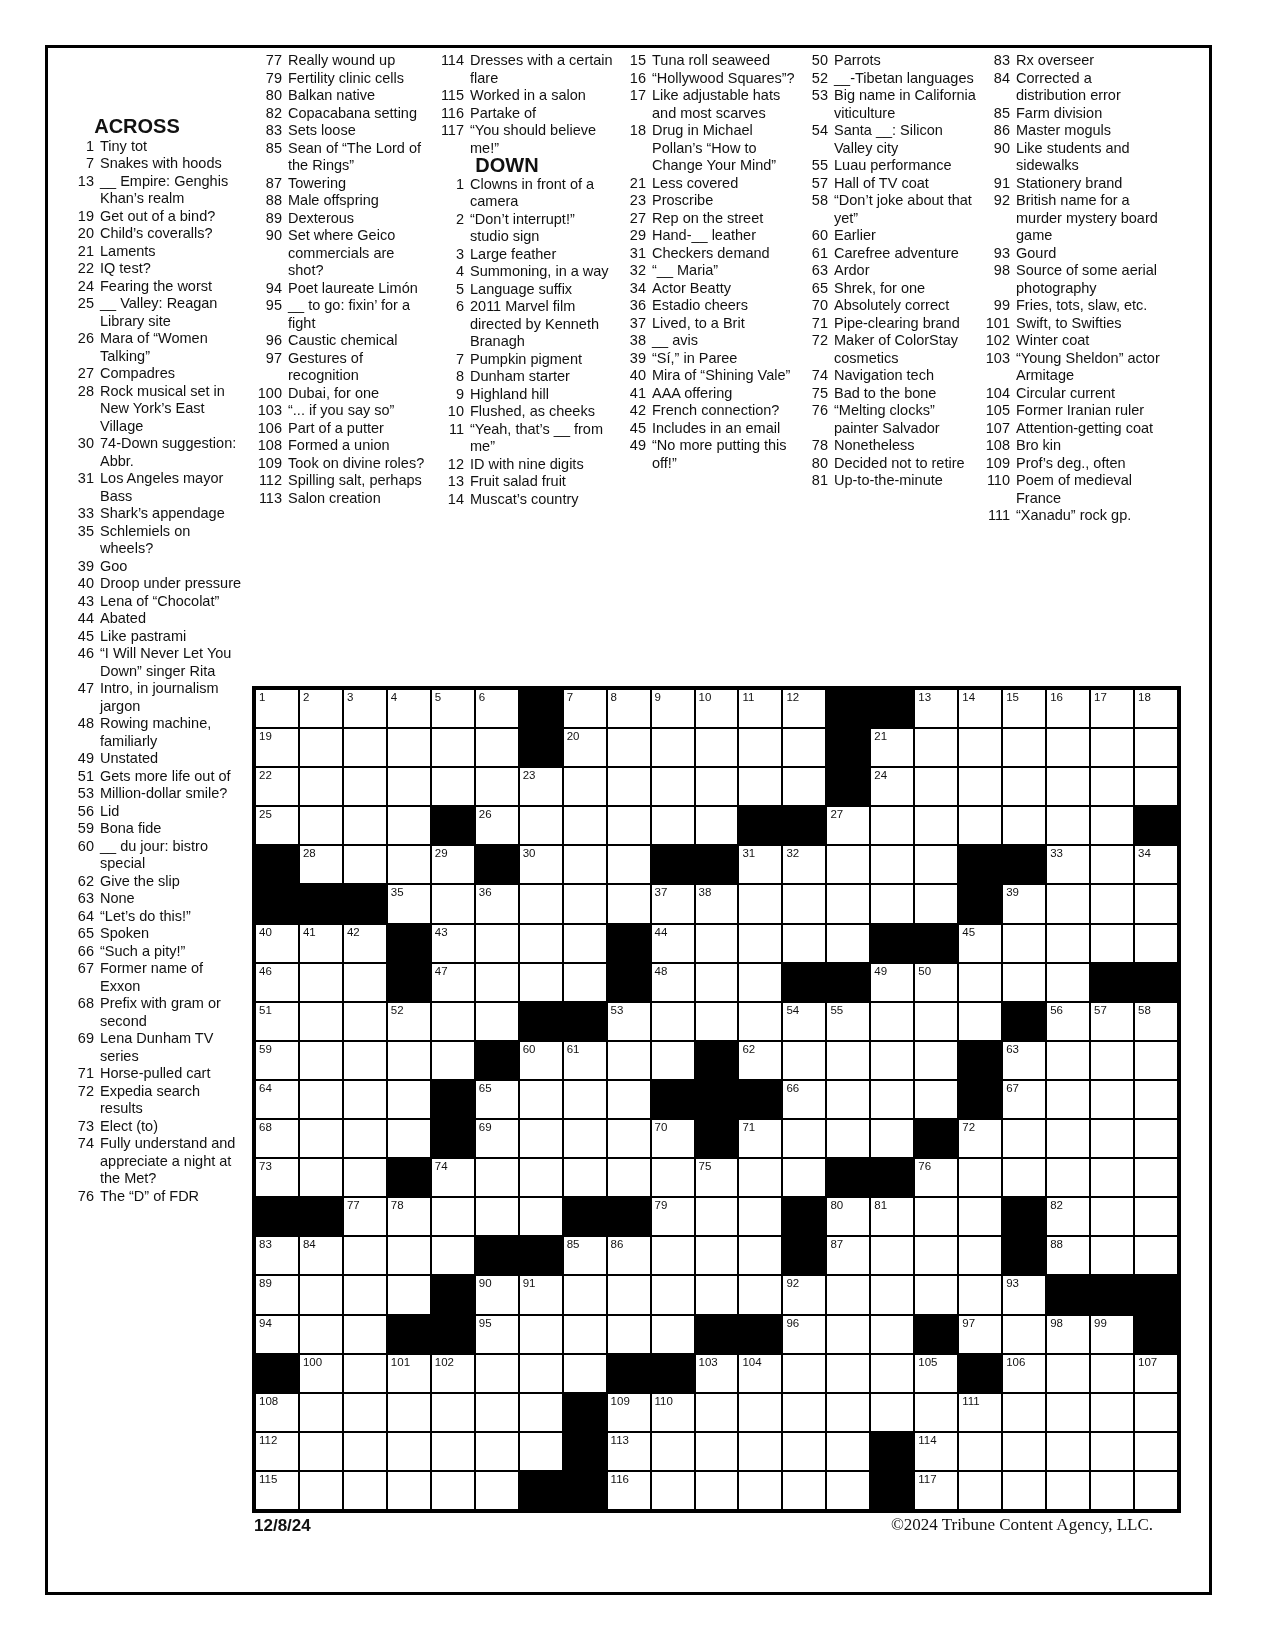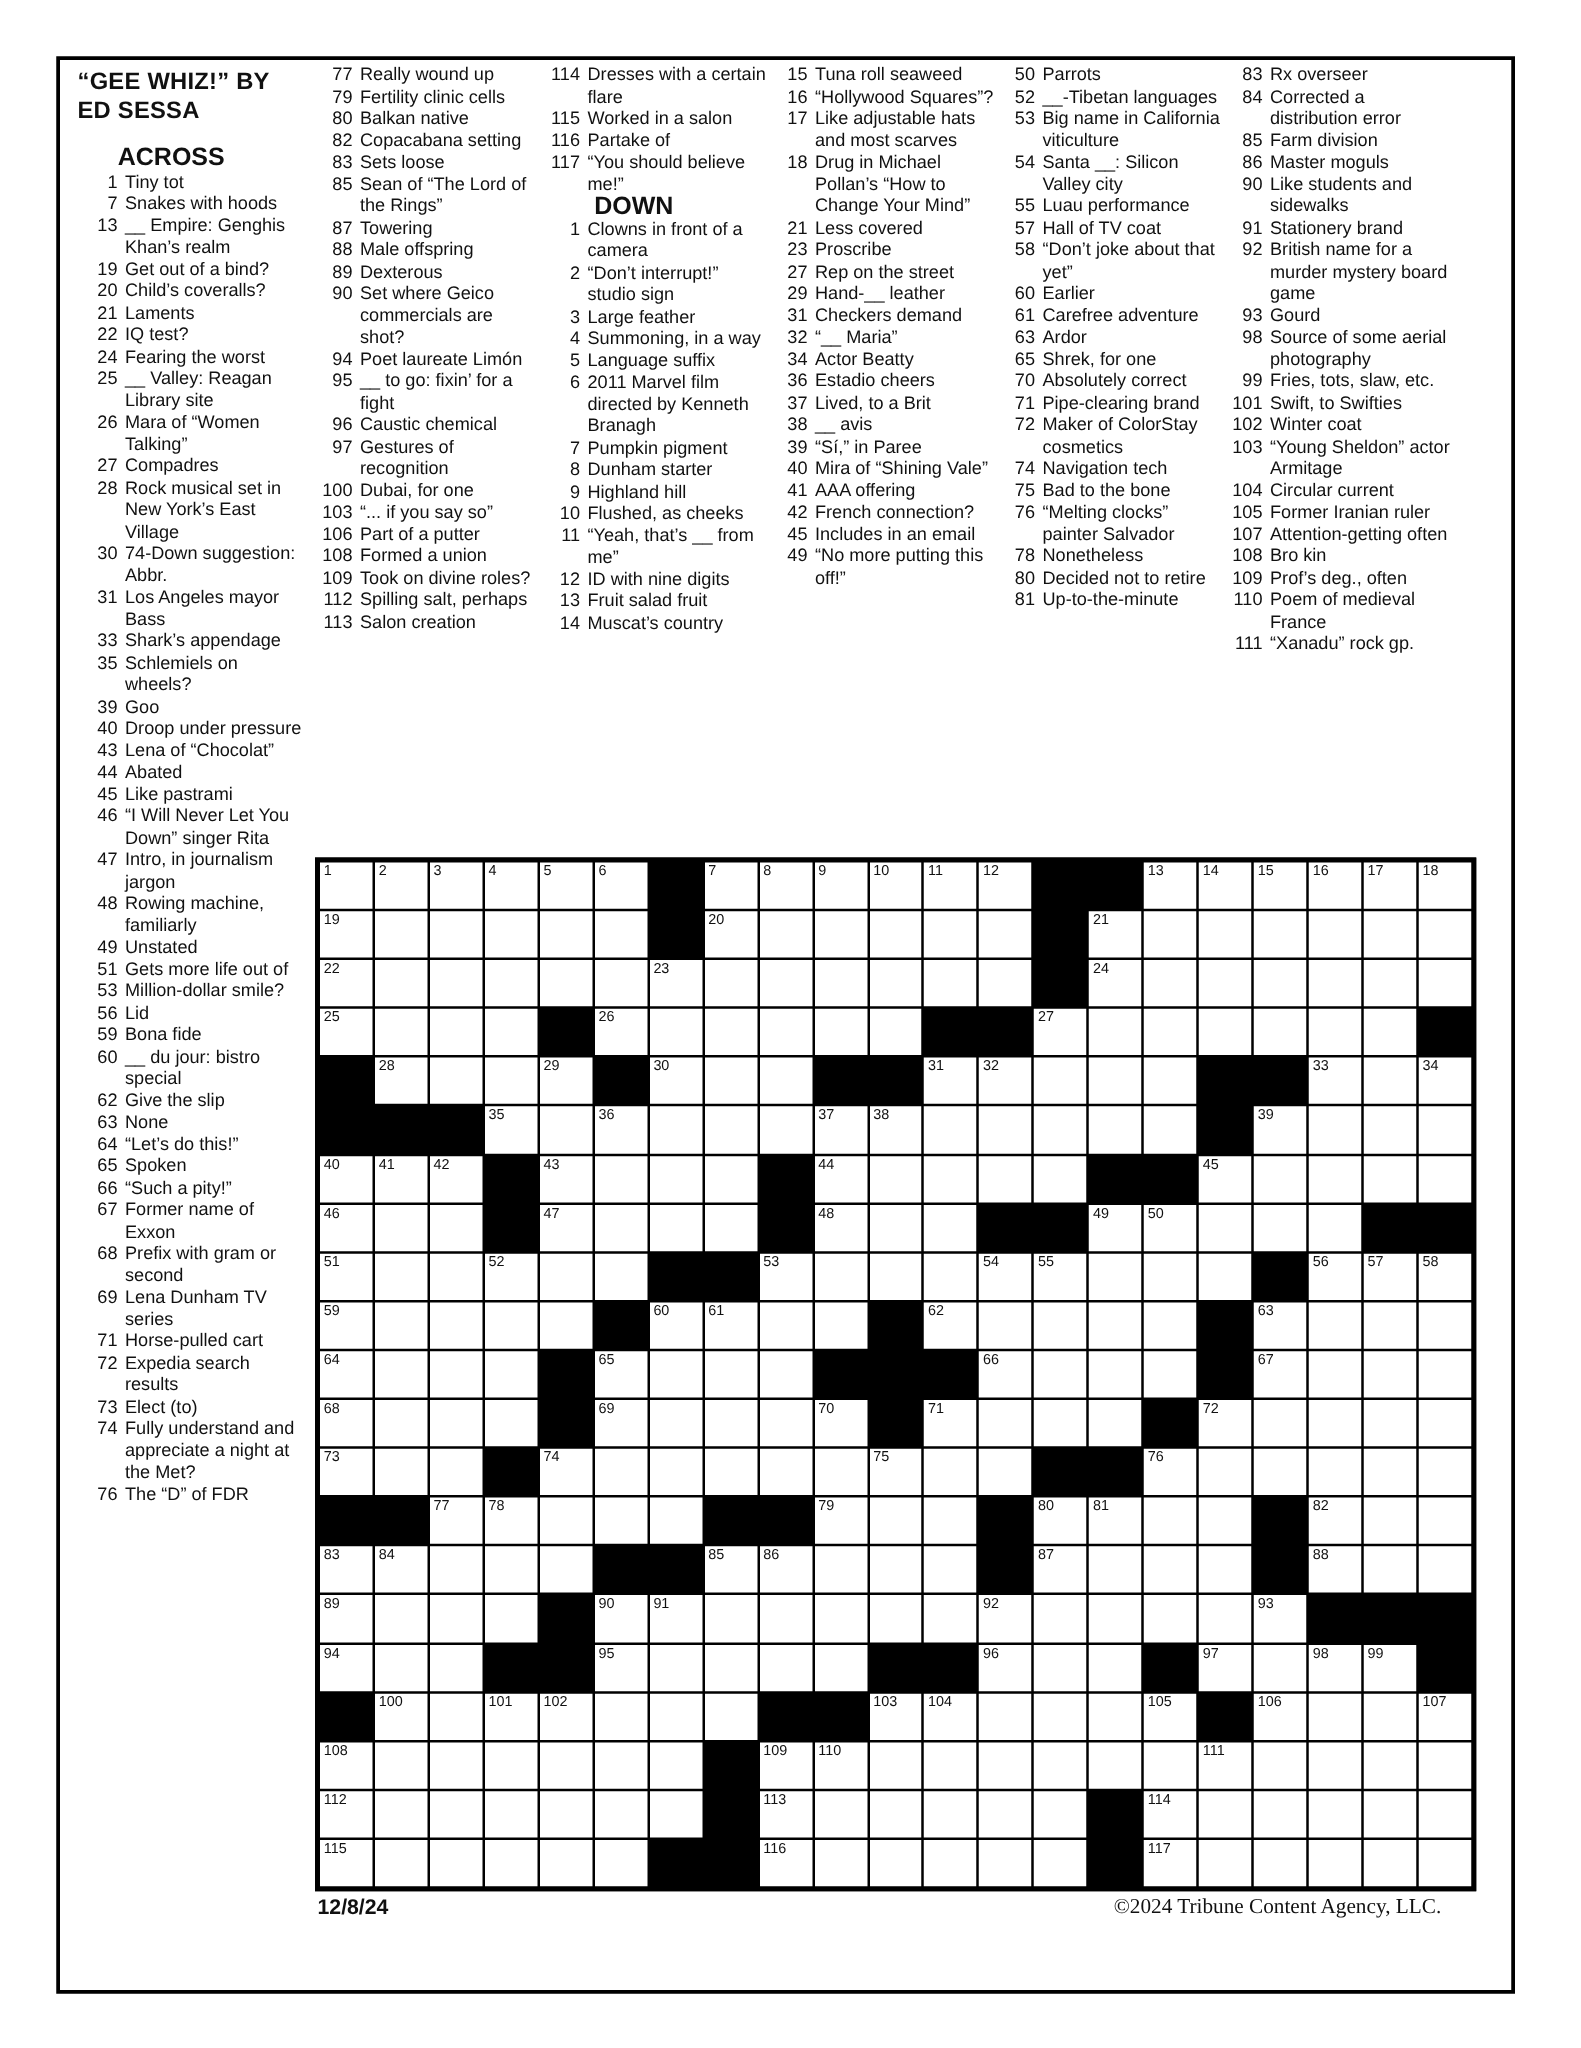--- a/index.html
+++ b/index.html
@@ -31,21 +31,20 @@
   .dateline { position:absolute; left:254px; top:1516px; font-size:17px; font-weight:700; }
   .copyright { position:absolute; right:112px; top:1515px; font-size:17px; font-weight:400;
                font-family:"Liberation Serif", serif; }
 </style>
 </head>
 <body>
 
 <div class="page">
   <div class="frame"></div>
 
-  <div class="title">“GEE WHIZ!” BY ED SESSA</div>
 
   <div class="col" id="col1">
       <div class="sec-header">ACROSS</div>
       <div class="clue">
         <span class="n">1</span>
         <span class="t">Tiny tot</span>
       </div>
       <div class="clue">
         <span class="n">7</span>
         <span class="t">Snakes with hoods</span>
@@ -598,21 +597,21 @@
         <div class="clue">
           <span class="n">104</span>
           <span class="t">Circular current</span>
         </div>
         <div class="clue">
           <span class="n">105</span>
           <span class="t">Former Iranian ruler</span>
         </div>
         <div class="clue">
           <span class="n">107</span>
-          <span class="t">Attention-getting often</span>
+          <span class="t">Attention-getting coat</span>
         </div>
         <div class="clue">
           <span class="n">108</span>
           <span class="t">Bro kin</span>
         </div>
         <div class="clue">
           <span class="n">109</span>
           <span class="t">Prof’s deg., often</span>
         </div>
         <div class="clue">

